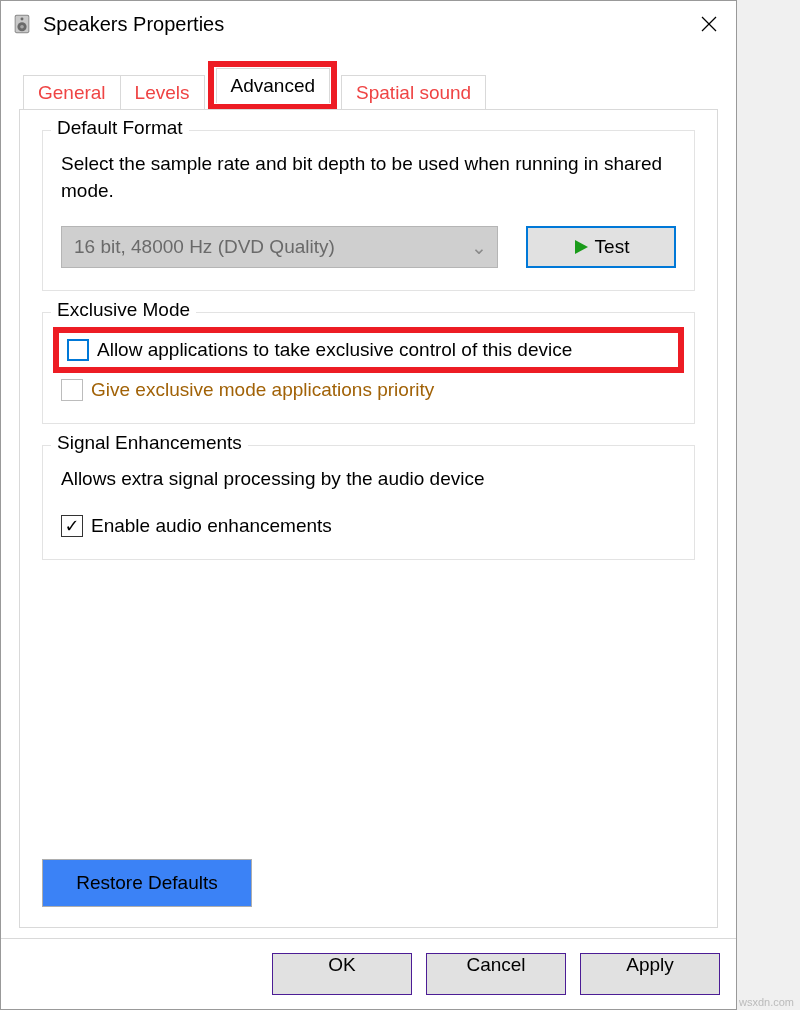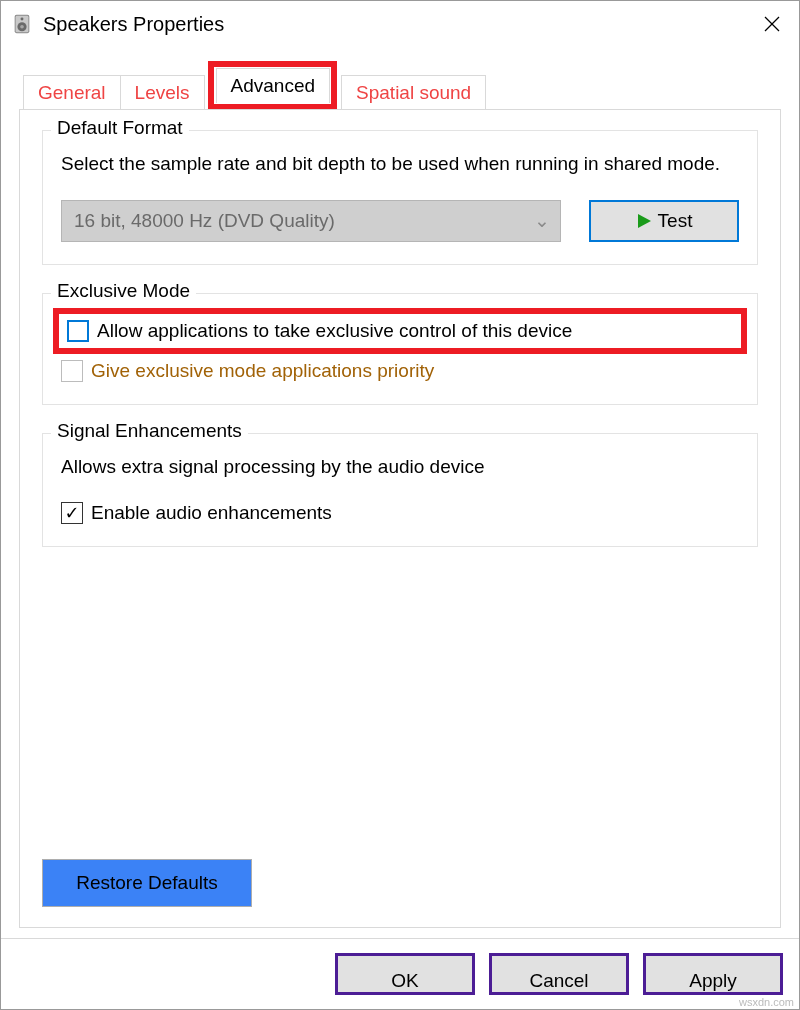--- a/index.html
+++ b/index.html
@@ -7,21 +7,21 @@
     margin: 0;
     font-family: "Segoe UI", Tahoma, sans-serif;
     font-size: 19px;
     color: #000;
     background: #f0f0f0;
     width: 800px;
     height: 1010px;
     overflow: hidden;
   }
   .window {
-    width: 800px;
+    width: 737px;
     height: 1010px;
     background: #fff;
     border: 1px solid #999;
     display: flex;
     flex-direction: column;
   }
   .titlebar {
     display: flex;
     align-items: center;
     height: 46px;
@@ -79,21 +79,21 @@
     margin-top: -1px;
     padding: 20px 22px 20px 22px;
     background: #fff;
     position: relative;
     display: flex;
     flex-direction: column;
   }
   .groupbox {
     border: 1px solid #e3e3e3;
     padding: 20px 18px 22px 18px;
-    margin-bottom: 28px;
+    margin-bottom: 21px;
     position: relative;
   }
   .group-legend {
     position: absolute;
     top: -14px;
     left: 8px;
     background: #fff;
     padding: 0 6px;
     font-size: 19px;
   }
@@ -175,24 +175,24 @@
     border-top: 1px solid #d9d9d9;
     padding: 14px 16px 14px 0;
     display: flex;
     justify-content: flex-end;
     gap: 14px;
     background: #fff;
   }
   .footer-btn {
     width: 140px;
     height: 42px;
-    border: 3px solid #4c1d95;
+    border: 1px solid #4c1d95;
     background: #e1e1e1;
     display: flex;
-    align-items: flex-end;
+    align-items: flex-start;
     justify-content: center;
     cursor: default;
   }
   .watermark {
     position: absolute;
     right: 6px; bottom: 2px;
     font-size: 11px;
     color: #bbb;
   }
 </style>

